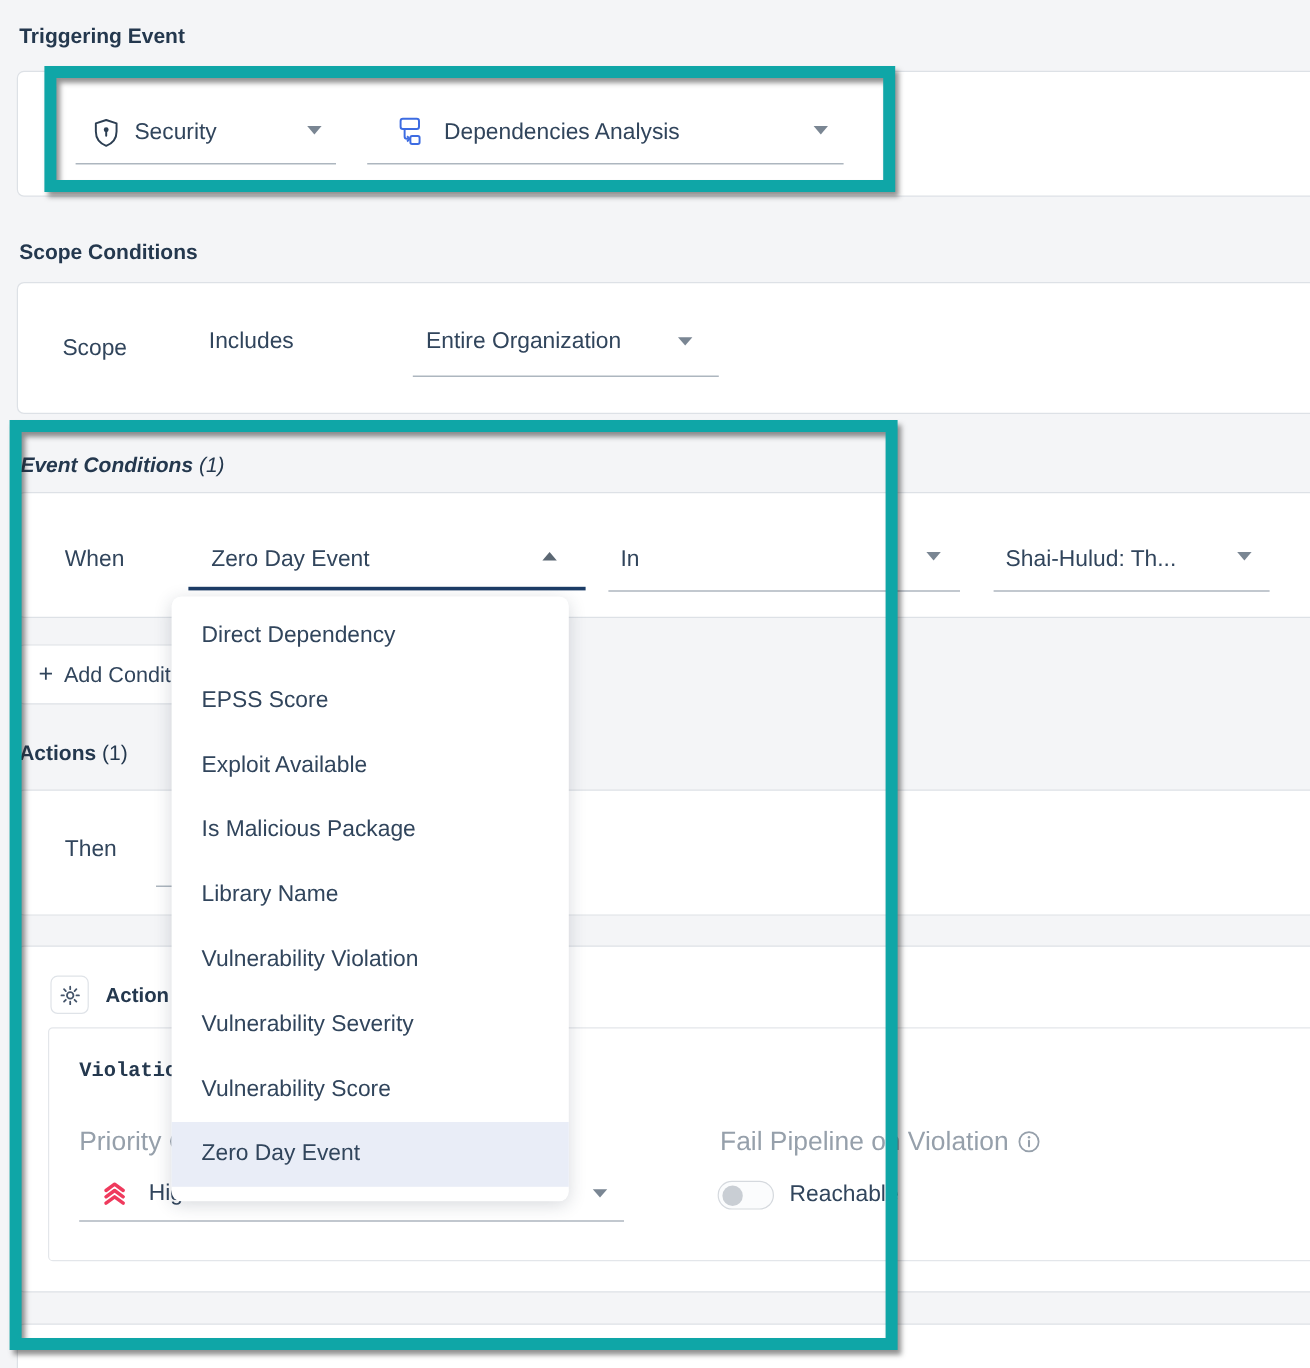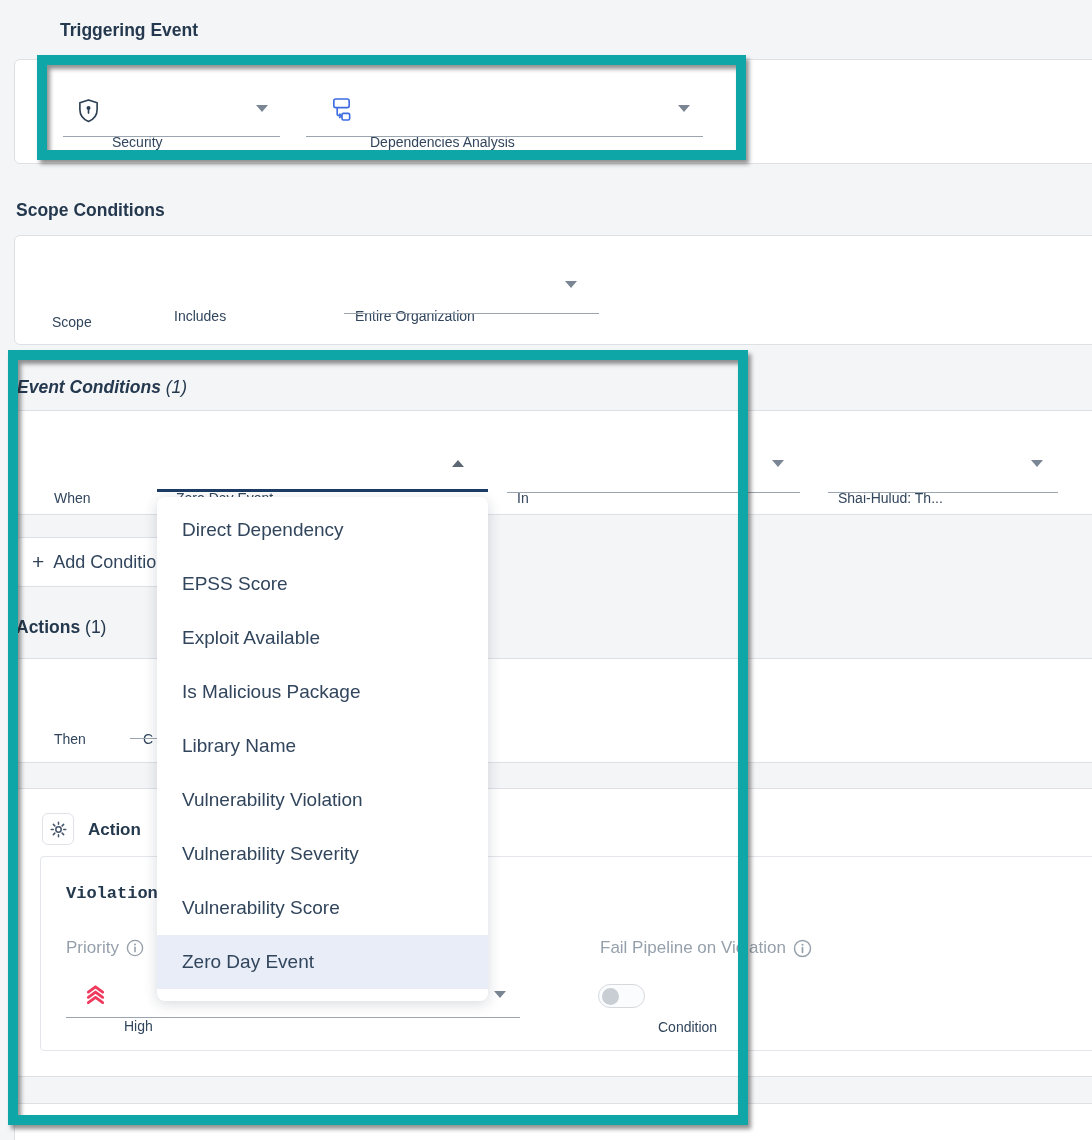--- a/index.html
+++ b/index.html
@@ -1,45 +1,45 @@
 <!DOCTYPE html>
 <html><head>
 <meta charset="utf-8">
 <style>
   html,body{margin:0;padding:0;}
   body{font-family:"Liberation Sans","DejaVu Sans",sans-serif;background:#f4f5f7;}
   #canvas{position:relative;width:1092px;height:1140px;overflow:hidden;background:#f4f5f7;}
   .card{position:absolute;left:14px;width:1186px;background:#fff;border:1px solid #dde1e6;border-radius:6px;box-sizing:border-box;z-index:1;}
   .h{position:absolute;font-weight:700;font-size:17.5px;color:#24384e;white-space:nowrap;z-index:2;}
   .h .cnt{font-weight:400;}
-  .t{position:absolute;font-size:14px;color:#31455c;white-space:nowrap;z-index:2;margin-top:34px;}
-  .glabel{position:absolute;font-size:17px;color:#96a0ab;white-space:nowrap;z-index:2;display:flex;align-items:center;gap:7px;}
+  .t{position:absolute;font-size:19px;color:#31455c;white-space:nowrap;z-index:2;}
+  .glabel{position:absolute;font-size:22px;color:#96a0ab;white-space:nowrap;z-index:2;display:flex;align-items:center;gap:7px;}
   .bsm{position:absolute;font-weight:700;font-size:17px;color:#24384e;white-space:nowrap;z-index:2;}
   .ul{position:absolute;height:1px;background:#9aa5b0;z-index:2;}
   .ul-dark{position:absolute;height:3px;background:#1c3c66;z-index:2;}
   .tri-down{position:absolute;width:0;height:0;border-left:6px solid transparent;border-right:6px solid transparent;border-top:7px solid #7a8693;z-index:2;}
   .tri-up{position:absolute;width:0;height:0;border-left:6px solid transparent;border-right:6px solid transparent;border-bottom:7px solid #5b6773;z-index:2;}
   .icon{position:absolute;z-index:2;display:flex;align-items:center;justify-content:center;}
   .gear-btn{position:absolute;left:42px;top:813px;width:32px;height:32px;border:1px solid #dfe3e8;border-radius:6px;background:#fff;display:flex;align-items:center;justify-content:center;z-index:2;box-sizing:border-box;}
   .add-btn{position:absolute;left:14px;top:537px;width:205px;height:50px;background:#fff;border:1px solid #dde1e6;border-radius:6px;box-sizing:border-box;display:flex;align-items:center;padding-left:17px;gap:9px;font-size:18px;color:#31455c;z-index:2;white-space:nowrap;}
   .add-btn .plus{font-size:21px;color:#31455c;}
   .inner-card{position:absolute;left:40px;top:856px;width:1160px;height:195px;background:#fff;border:1px solid #e3e6ea;border-radius:4px;box-sizing:border-box;z-index:1;}
   .toggle{position:absolute;left:598px;top:984px;width:47px;height:24px;border:1px solid #d5d9de;border-radius:13px;background:#fbfcfd;box-sizing:border-box;z-index:2;}
   .toggle .knob{position:absolute;left:3px;top:2.5px;width:17px;height:17px;border-radius:50%;background:#c9ced4;}
-  .menu{position:absolute;left:157px;top:497px;width:331px;background:#fff;border-radius:8px;box-shadow:0 3px 14px rgba(40,50,70,0.18);padding:6px 0 12px 0;z-index:40;box-sizing:border-box;}
+  .menu{position:absolute;left:143px;top:497px;width:331px;background:#fff;border-radius:8px;box-shadow:0 3px 14px rgba(40,50,70,0.18);padding:6px 0 12px 0;z-index:40;box-sizing:border-box;}
   .menu-item{height:54px;line-height:54px;padding-left:25px;font-size:19px;color:#31455c;white-space:nowrap;cursor:pointer;}
   .menu-item.selected{background:#e9edf7;}
   .frame{position:absolute;border:10px solid #0fa6a7;box-sizing:border-box;z-index:60;pointer-events:none;filter:drop-shadow(3px 4px 2px rgba(35,35,35,0.5));}
 </style>
 </head>
 <body>
 
 <div id="canvas">
 
-  <div class="h" style="left:16px;top:20px;margin-left:44px;">Triggering Event</div>
+  <div class="h" style="left:16px;top:20px;">Triggering Event</div>
   <div class="card" style="top:59px;height:105px;"></div>
 
   <div class="icon" style="left:77px;top:98px;">
     <svg width="23" height="25" viewBox="0 0 24 26" fill="none">
       <path d="M12 2 L21 5 V12 C21 18.5 17 22.5 12 24.5 C7 22.5 3 18.5 3 12 V5 Z" stroke="#2c3e52" stroke-width="1.7" stroke-linejoin="round"></path>
       <circle cx="12" cy="10.5" r="2.1" fill="#2c3e52"></circle>
       <path d="M12 12.5 v3.2" stroke="#2c3e52" stroke-width="1.7" stroke-linecap="round"></path>
     </svg>
   </div>
   <div class="t" style="left:112px;top:100px;">Security</div>
@@ -137,21 +137,21 @@
       <svg width="19" height="19" viewBox="0 0 18 18" fill="none">
         <circle cx="9" cy="9" r="7.6" stroke="#96a0ab" stroke-width="1.4"></circle>
         <path d="M9 8.2v4.4" stroke="#96a0ab" stroke-width="1.6" stroke-linecap="round"></path>
         <circle cx="9" cy="5.4" r="1" fill="#96a0ab"></circle>
       </svg>
     </span>
   </div>
   <div class="toggle">
       <div class="knob"></div>
     </div>
-  <div class="t" style="left:658px;top:985px;">Condition</div>
+  <div class="t" style="left:658px;top:985px;">Reachable</div>
 
   <div class="card" style="top:1103px;height:50px;"></div>
 
   <div class="menu">
       <div class="menu-item">Direct Dependency</div>
       <div class="menu-item">EPSS Score</div>
       <div class="menu-item">Exploit Available</div>
       <div class="menu-item">Is Malicious Package</div>
       <div class="menu-item">Library Name</div>
       <div class="menu-item">Vulnerability Violation</div>

